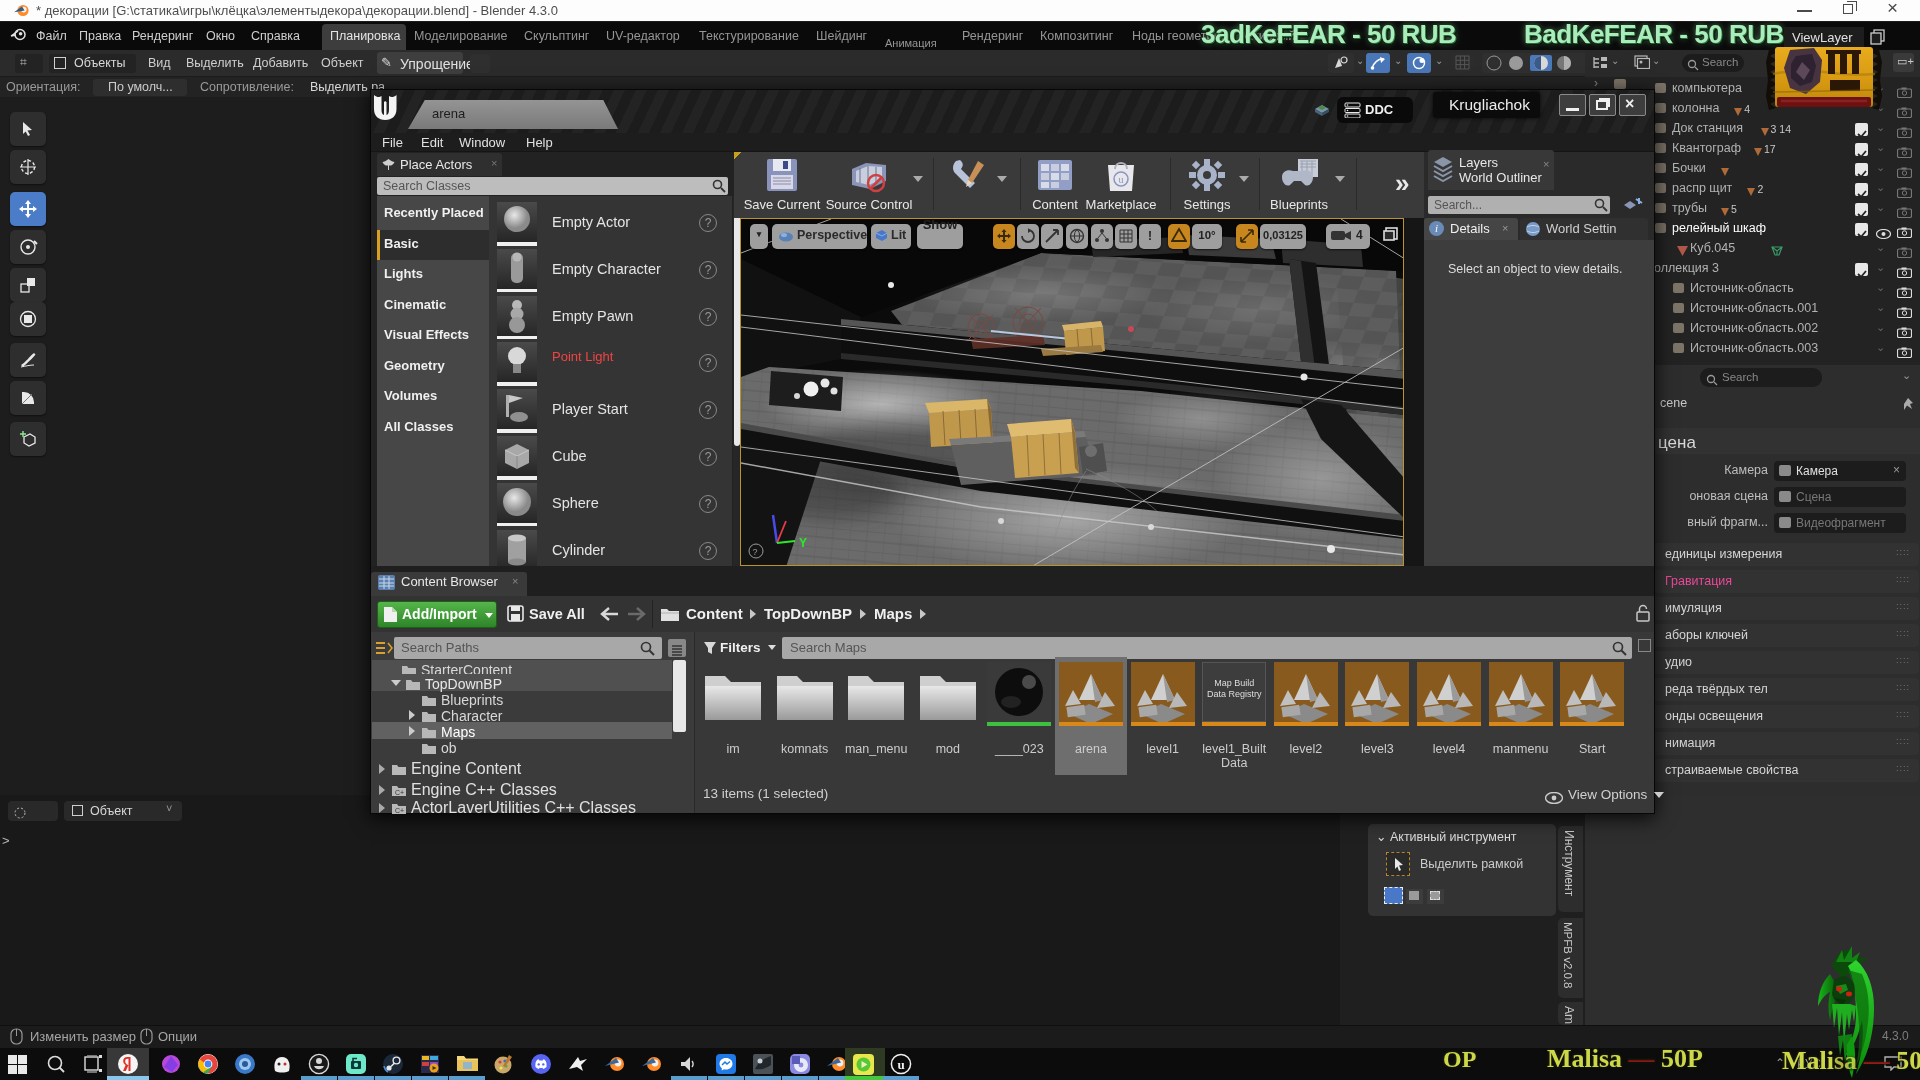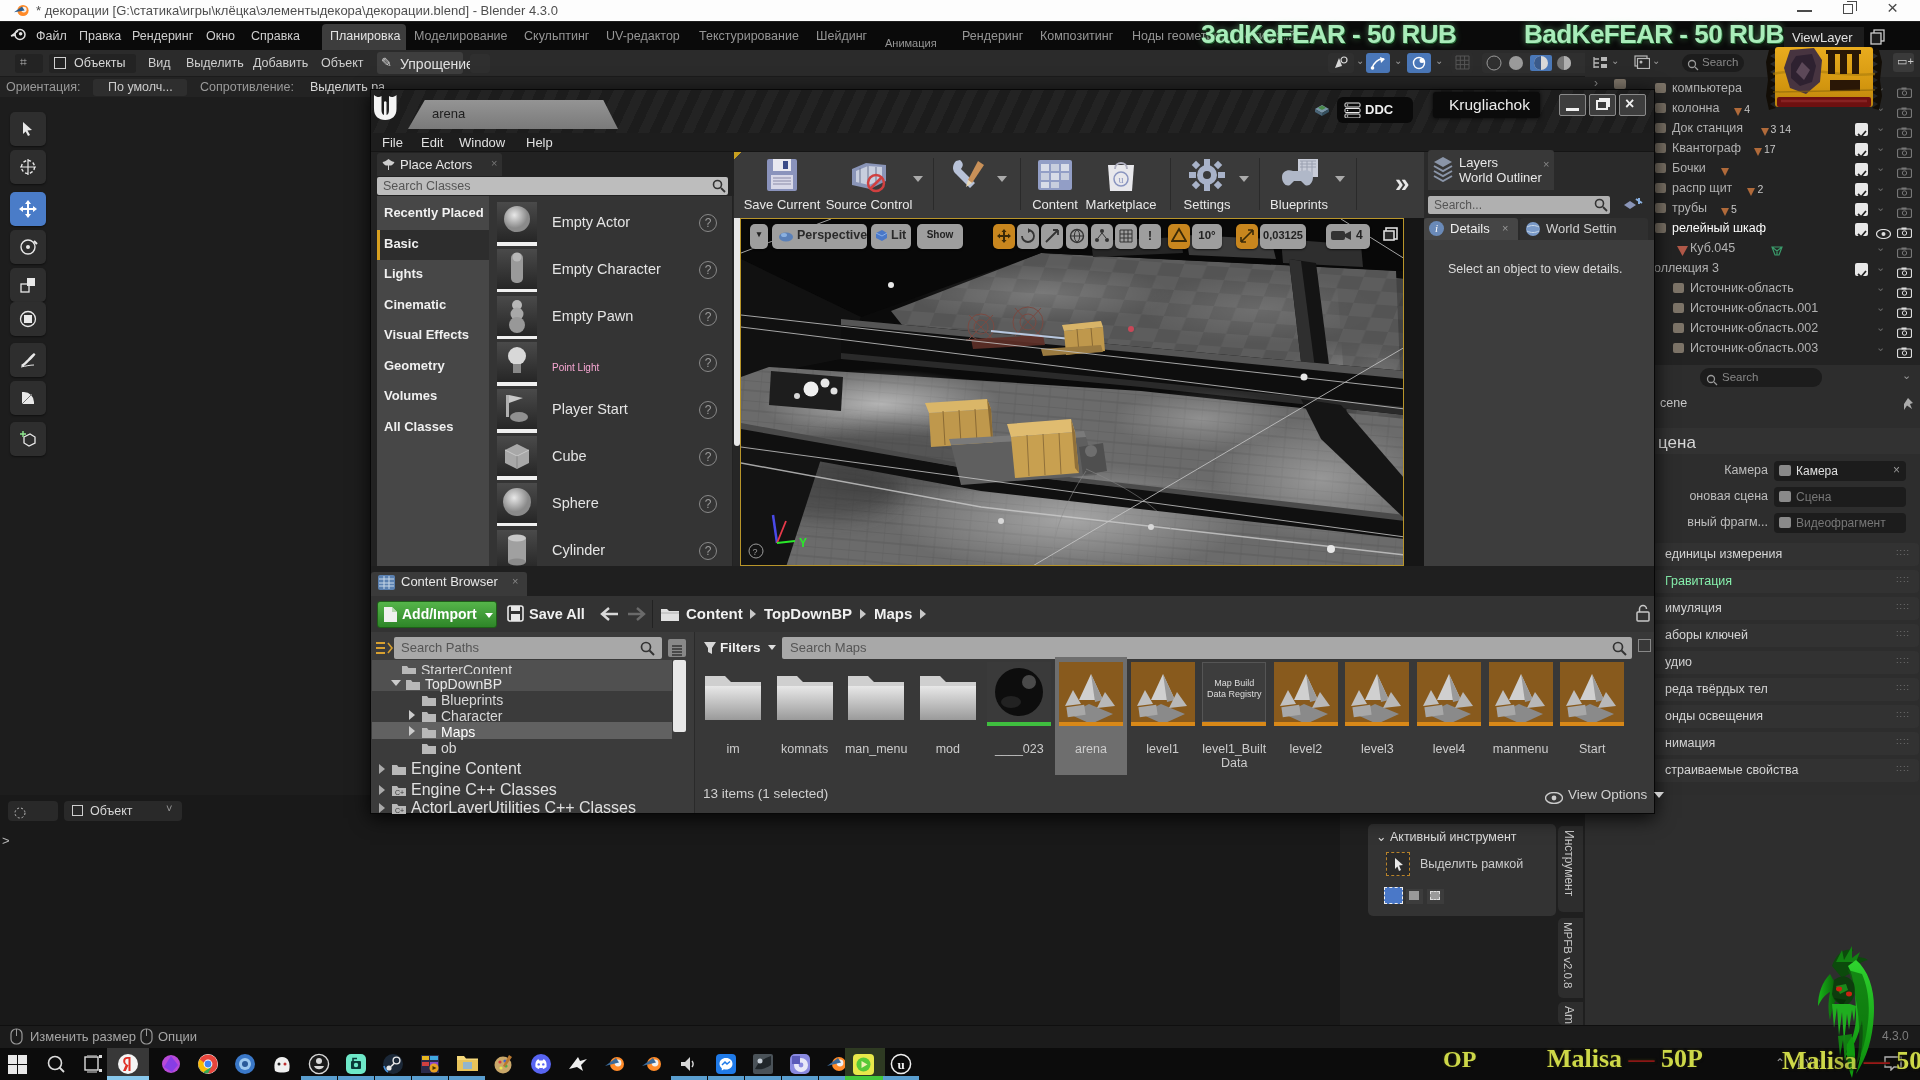--- a/index.html
+++ b/index.html
@@ -390,21 +390,21 @@
 <div class="a txt" style="left:1796px;top:490px;font-size:12px;color:#777777;">Сцена</div>
 <div class="a txt" style="left:1768px;top:515px;font-size:12.5px;color:#bdbdbd;transform:translateX(-100%);">вный фрагм...</div>
 <div class="a" style="left:1774px;top:513px;width:132px;height:20px;background:#1c1c1c;border-radius:4px;"></div>
 <div class="a" style="left:1779px;top:517px;width:12px;height:11px;background:#8a8a8a;border-radius:2px;"></div>
 <div class="a txt" style="left:1796px;top:516px;font-size:12px;color:#777777;">Видеофрагмент</div>
 <div class="a txt" style="left:1893px;top:463px;font-size:12px;color:#999;">×</div>
 <div class="a" style="left:1653px;top:543px;width:266px;height:23px;background:#323232;border-radius:4px;"></div>
 <div class="a txt" style="left:1665px;top:547px;font-size:12.5px;color:#d5d5d5;">единицы измерения</div>
 <div class="a txt" style="left:1896px;top:547px;font-size:9px;color:#777;letter-spacing:1px;">::::</div>
 <div class="a" style="left:1653px;top:570px;width:266px;height:23px;background:#323232;border-radius:4px;"></div>
-<div class="a txt" style="left:1665px;top:574px;font-size:12.5px;color:#86efac;">Гравитация</div>
+<div class="a txt" style="left:1665px;top:574px;font-size:12.5px;color:#ec4899;">Гравитация</div>
 <div class="a txt" style="left:1896px;top:574px;font-size:9px;color:#777;letter-spacing:1px;">::::</div>
 <div class="a" style="left:1653px;top:597px;width:266px;height:23px;background:#323232;border-radius:4px;"></div>
 <div class="a txt" style="left:1665px;top:601px;font-size:12.5px;color:#d5d5d5;">имуляция</div>
 <div class="a txt" style="left:1896px;top:601px;font-size:9px;color:#777;letter-spacing:1px;">::::</div>
 <div class="a" style="left:1653px;top:624px;width:266px;height:23px;background:#323232;border-radius:4px;"></div>
 <div class="a txt" style="left:1665px;top:628px;font-size:12.5px;color:#d5d5d5;">аборы ключей</div>
 <div class="a txt" style="left:1896px;top:628px;font-size:9px;color:#777;letter-spacing:1px;">::::</div>
 <div class="a" style="left:1653px;top:651px;width:266px;height:23px;background:#323232;border-radius:4px;"></div>
 <div class="a txt" style="left:1665px;top:655px;font-size:12.5px;color:#d5d5d5;">удио</div>
 <div class="a txt" style="left:1896px;top:655px;font-size:9px;color:#777;letter-spacing:1px;">::::</div>
@@ -671,21 +671,21 @@
         <circle cx="20" cy="29" r="8" fill="#989898"></circle>
       </svg></div>
 <div class="a" style="left:497px;top:335.6px;width:40px;height:3.5px;background:#f0f0f0;"></div>
 <div class="a txt" style="left:552px;top:307.6px;font-size:14.5px;color:#e4e4e4;">Empty Pawn</div>
 <div class="a" style="left:699px;top:307.6px;width:18px;height:18px;border-radius:50%;border:1.6px solid #888;color:#999;font-size:12px;text-align:center;line-height:16px;">?</div>
 <div class="a" style="left:497px;top:342.4px;width:40px;height:40px;background:linear-gradient(#4a4a4a,#262626);overflow:hidden;"><svg width="40" height="40">
         <circle cx="20" cy="14" r="9" fill="#d8d8d8"></circle>
         <rect x="16" y="22" width="8" height="9" fill="#888"></rect>
       </svg></div>
 <div class="a" style="left:497px;top:382.4px;width:40px;height:3.5px;background:#f0f0f0;"></div>
-<div class="a txt" style="left:552px;top:362px;font-size:10px;color:#f9a8d4;">Point Light</div>
+<div class="a txt" style="left:552px;top:349px;font-size:13px;color:#ef4444;">Point Light</div>
 <div class="a" style="left:699px;top:354.4px;width:18px;height:18px;border-radius:50%;border:1.6px solid #888;color:#999;font-size:12px;text-align:center;line-height:16px;">?</div>
 <div class="a" style="left:497px;top:389.2px;width:40px;height:40px;background:linear-gradient(#4a4a4a,#262626);overflow:hidden;"><svg width="40" height="40">
         <rect x="9" y="6" width="3" height="22" fill="#b0b0b0"></rect>
         <path d="M12 6 L26 9 L12 14 Z" fill="#c8c8c8"></path>
         <ellipse cx="22" cy="28" rx="9" ry="5" fill="#909090"></ellipse>
       </svg></div>
 <div class="a" style="left:497px;top:429.2px;width:40px;height:3.5px;background:#f0f0f0;"></div>
 <div class="a txt" style="left:552px;top:401.2px;font-size:14.5px;color:#e4e4e4;">Player Start</div>
 <div class="a" style="left:699px;top:401.2px;width:18px;height:18px;border-radius:50%;border:1.6px solid #888;color:#999;font-size:12px;text-align:center;line-height:16px;">?</div>
 <div class="a" style="left:497px;top:436.0px;width:40px;height:40px;background:linear-gradient(#4a4a4a,#262626);overflow:hidden;"><svg width="40" height="40">
@@ -924,21 +924,21 @@
         <ellipse cx="6" cy="5" rx="3" ry="2" fill="#8ab0e0"></ellipse>
       </svg></div>
 <div class="a txt" style="left:797px;top:228px;font-size:12.5px;color:#2a2a2a;font-weight:bold;">Perspective</div>
 <div class="a" style="left:871px;top:224px;width:40px;height:25px;background:#9e9e9e;border-radius:5px;box-shadow:0 1px 2px rgba(0,0,0,.6);"></div>
 <div class="a" style="left:874px;top:228px;"><svg width="15" height="15">
         <path d="M2 5 L8 2 L13 5 L13 10 L8 13 L2 10 Z" fill="#4a78c8"></path>
         <path d="M2 5 L8 8 L13 5" stroke="#8ab0e8" fill="none"></path>
       </svg></div>
 <div class="a txt" style="left:891px;top:228px;font-size:12.5px;color:#2a2a2a;font-weight:bold;">Lit</div>
 <div class="a" style="left:917px;top:224px;width:46px;height:25px;background:#9e9e9e;border-radius:5px;box-shadow:0 1px 2px rgba(0,0,0,.6);"></div>
-<div class="a txt" style="left:940.0px;top:229px;transform:translateX(-50%);font-size:10px;color:#222;font-weight:bold;">Show</div>
+<div class="a txt" style="left:940.0px;top:217px;transform:translateX(-50%);font-size:13px;color:#222;font-weight:bold;">Show</div>
 <div class="a" style="left:993px;top:224px;width:22px;height:25px;background:#c8861e;border-radius:5px;box-shadow:0 1px 2px rgba(0,0,0,.6);"></div>
 <div class="a" style="left:996px;top:228px;"><svg width="16" height="16">
         <path d="M8 1 L10.5 4 H9 V7 H12 V5.5 L15 8 L12 10.5 V9 H9 V12 H10.5 L8 15 L5.5 12 H7 V9 H4 V10.5 L1 8 L4 5.5 V7 H7 V4 H5.5 Z" fill="#3a2a08"></path>
       </svg></div>
 <div class="a" style="left:1017px;top:224px;width:22px;height:25px;background:#9e9e9e;border-radius:5px;box-shadow:0 1px 2px rgba(0,0,0,.6);"></div>
 <div class="a" style="left:1020px;top:228px;"><svg width="16" height="16">
         <path d="M8 2 A6 6 0 1 1 2 8" fill="none" stroke="#333" stroke-width="1.8"></path>
         <path d="M8 0 L11 3 L8 5 Z" fill="#333"></path>
       </svg></div>
 <div class="a" style="left:1041px;top:224px;width:22px;height:25px;background:#9e9e9e;border-radius:5px;box-shadow:0 1px 2px rgba(0,0,0,.6);"></div>

